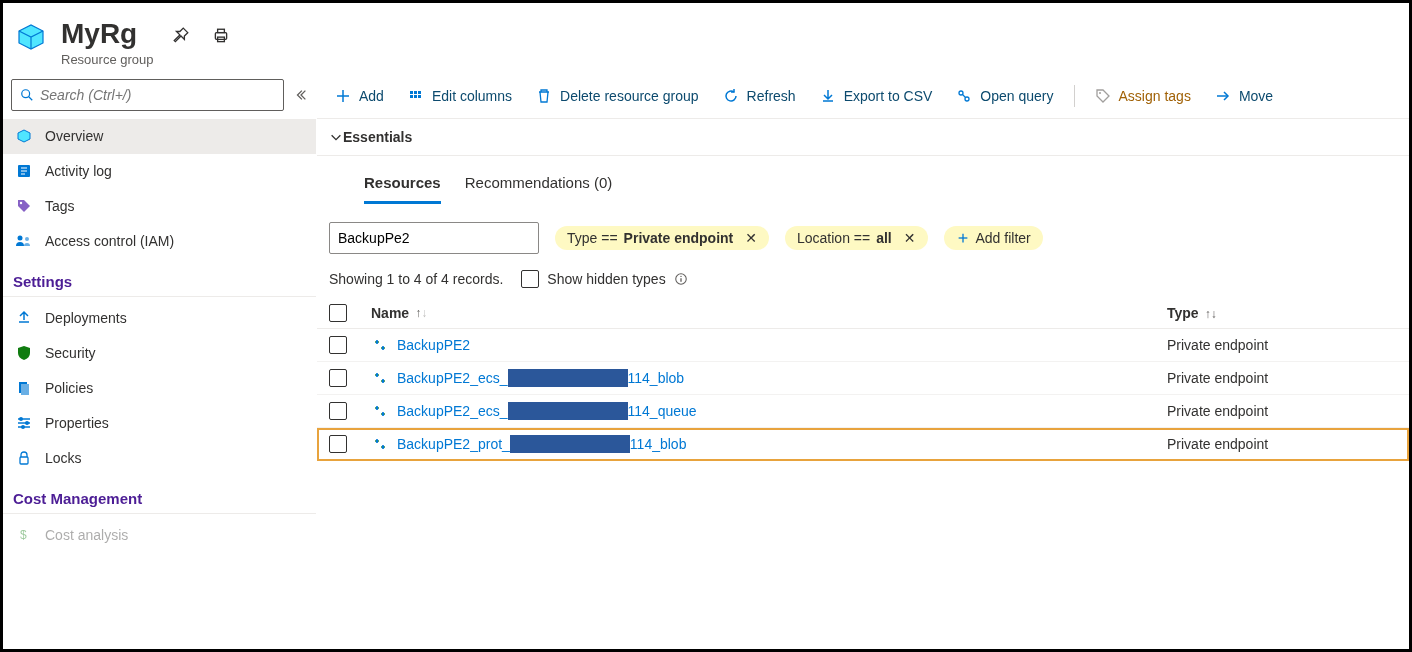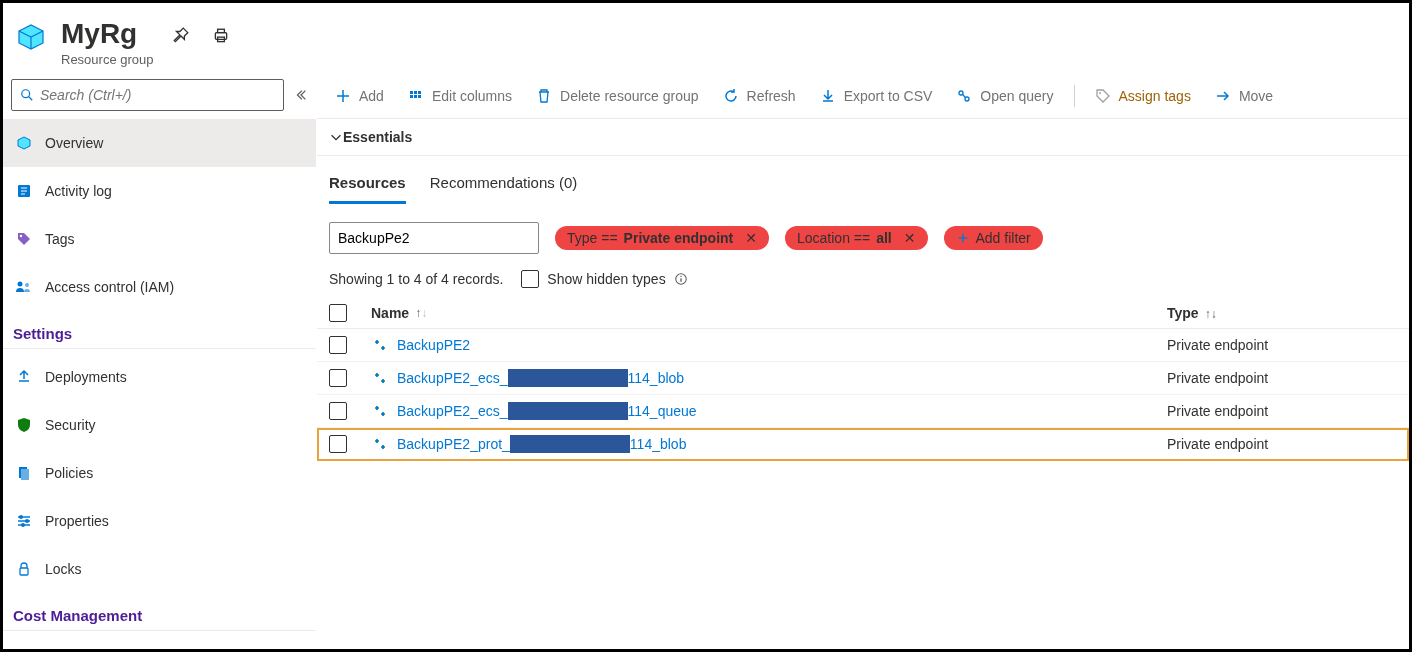--- a/index.html
+++ b/index.html
@@ -25,46 +25,46 @@
 .search-box { flex: 1; display: flex; align-items: center; border: 1px solid #605e5c; border-radius: 2px; height: 32px; padding: 0 8px; gap: 6px; }
 .search-box input { border: none; outline: none; flex: 1; font-size: 14px; font-style: italic; color: #605e5c; background: transparent; }
 .collapse-btn { cursor: pointer; }
 
 .nav-wrap { flex: 1; overflow: hidden; position: relative; display: flex; }
 .nav { flex: 1; overflow-y: auto; padding-bottom: 20px; }
 .nav::-webkit-scrollbar { width: 14px; }
 .nav::-webkit-scrollbar-track { background: #f3f2f1; }
 .nav::-webkit-scrollbar-thumb { background: #c8c6c4; border-radius: 0; }
 
-.nav-item { display: flex; align-items: center; height: 48px; padding: 0 12px; gap: 12px; cursor: pointer; font-size: 14px; color: #323130; }
+.nav-item { display: flex; align-items: center; height: 35px; padding: 0 12px; gap: 12px; cursor: pointer; font-size: 14px; color: #323130; }
 .nav-item.active { background: #edebe9; }
 .nav-icon { width: 18px; height: 18px; display: flex; align-items: center; justify-content: center; flex-shrink: 0; }
 .nav-section { font-weight: 600; padding: 14px 12px 6px 10px; font-size: 15px; color: #4c1d95; border-bottom: 1px solid #edebe9; margin-bottom: 4px; }
 
 
 .main { flex: 1; display: flex; flex-direction: column; min-width: 0; }
 
 .toolbar { display: flex; align-items: center; height: 44px; padding: 0 8px; gap: 4px; border-bottom: 1px solid #edebe9; }
-.tb-btn { display: flex; align-items: center; gap: 8px; padding: 0 10px; height: 36px; cursor: pointer; color: #737373; border-radius: 2px; }
+.tb-btn { display: flex; align-items: center; gap: 8px; padding: 0 10px; height: 36px; cursor: pointer; color: #0c4a6e; border-radius: 2px; }
 .tb-btn .ico { color: #0078d4; display: flex; align-items: center; }
 .tb-btn.disabled { color: #a16207; cursor: default; }
 .tb-btn.disabled .ico { color: #a19f9d; }
 .tb-sep { width: 1px; height: 22px; background: #d2d0ce; margin: 0 6px; }
 
 .essentials { display: flex; align-items: center; padding: 10px 12px; border-bottom: 1px solid #edebe9; cursor: pointer; }
 .essentials .chev { transform: rotate(0deg); }
 .essentials .lbl { font-weight: 600; }
 
 .tabs { display: flex; gap: 24px; padding: 18px 12px 0 12px; }
 .tab { padding-bottom: 10px; cursor: pointer; color: #323130; font-size: 15px; border-bottom: 3px solid transparent; }
-.tab.active { font-weight: 600; border-bottom-color: #0078d4; }
+.tab.active { font-weight: 600; border-bottom-color: #0078d4; margin-left: 35px; }
 
 .filters { display: flex; align-items: center; gap: 16px; padding: 18px 12px 4px 12px; flex-wrap: wrap; }
 .filter-input { border: 1px solid #8a8886; height: 32px; padding: 0 8px; width: 210px; border-radius: 2px; font-size: 14px; }
-.pill { display: inline-flex; align-items: center; gap: 6px; background: #ef4444; border-radius: 16px; padding: 4px 12px; font-size: 14px; color: #323130; cursor: pointer; }
+.pill { display: inline-flex; align-items: center; gap: 6px; background: #fef9c3; border-radius: 16px; padding: 4px 12px; font-size: 14px; color: #323130; cursor: pointer; }
 .pill .x { margin-left: 6px; cursor: pointer; color: #323130; }
 .pill.add .ico { color: #0078d4; }
 
 .result-meta { display: flex; align-items: center; gap: 18px; padding: 12px 12px 6px 12px; font-size: 14px; color: #323130; }
 .chk { width: 18px; height: 18px; border: 1px solid #323130; border-radius: 2px; display: inline-block; cursor: pointer; flex-shrink: 0; }
 .info-ico { color: #605e5c; }
 
 .table { padding: 4px 0 0 0; }
 .thead { display: flex; align-items: center; padding: 6px 12px; border-bottom: 1px solid #edebe9; font-weight: 600; }
 .col-chk { width: 42px; display: flex; justify-content: flex-start; }

